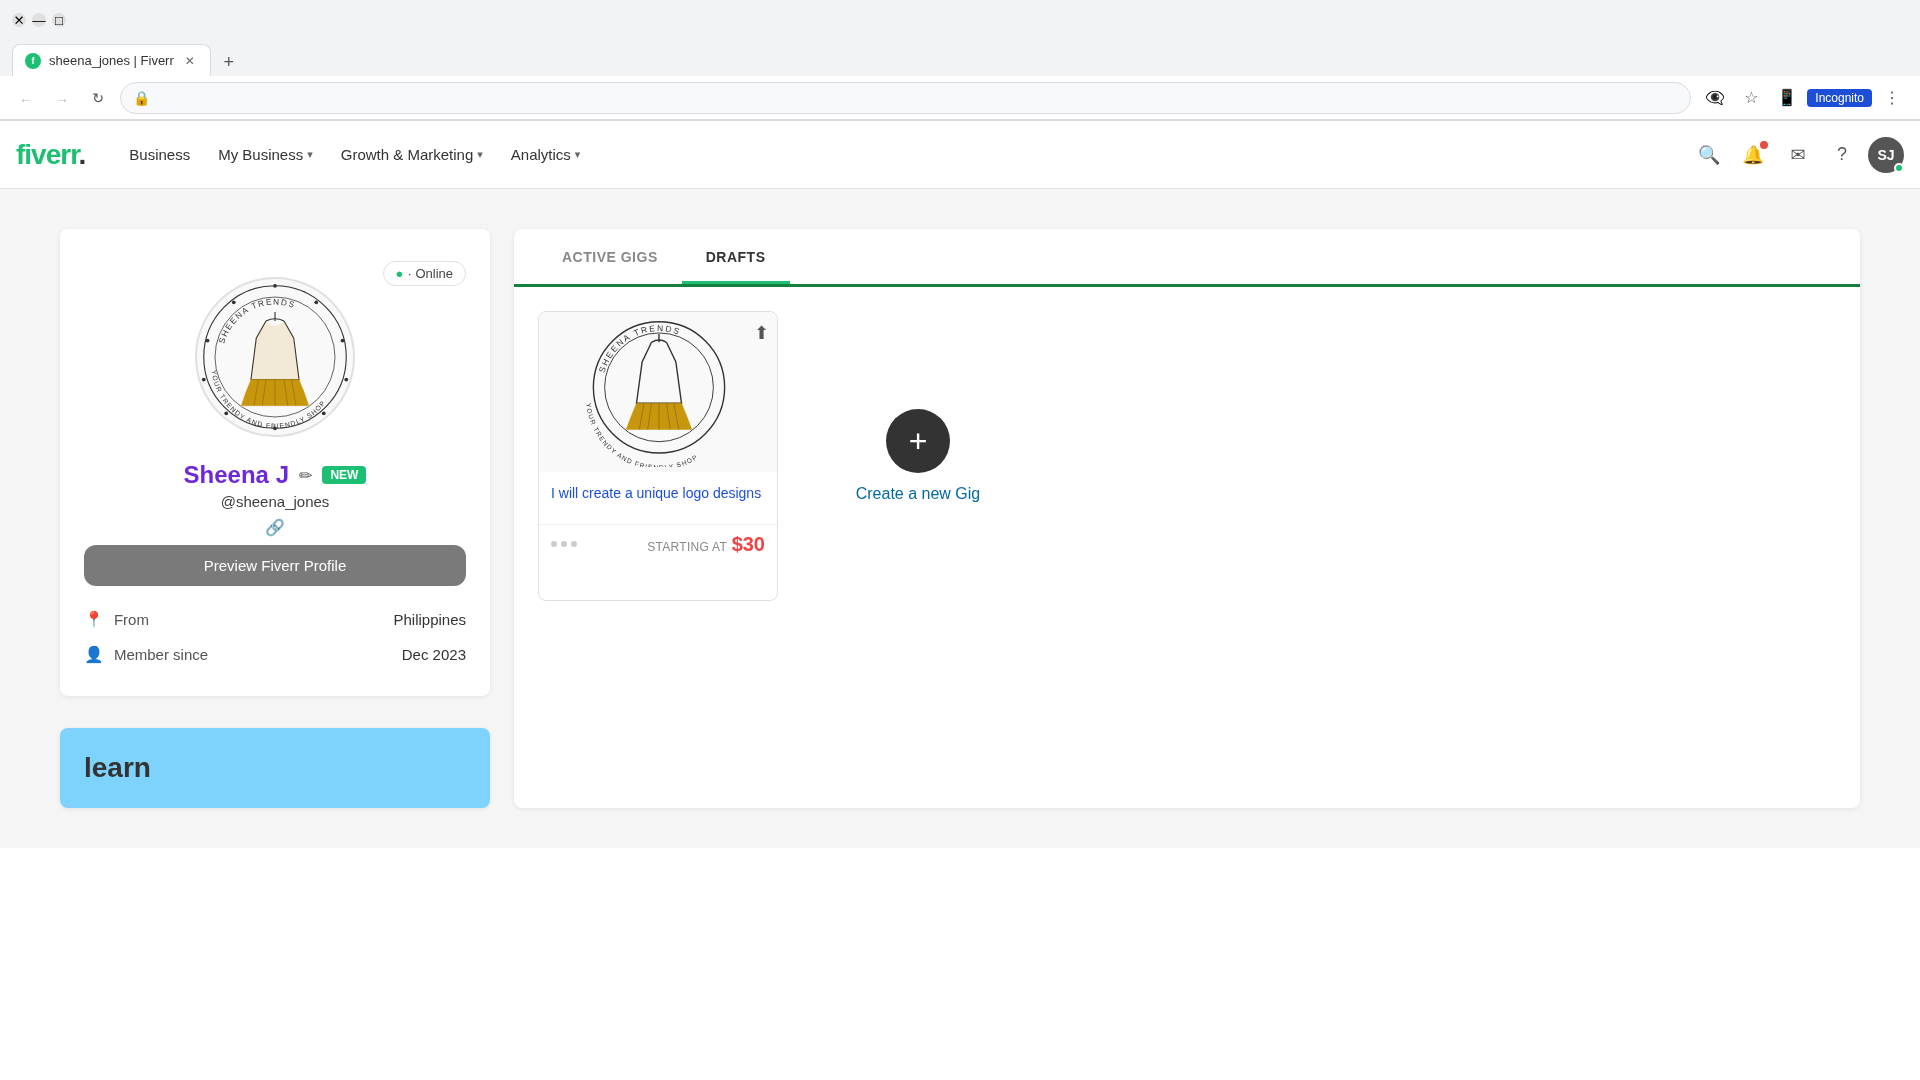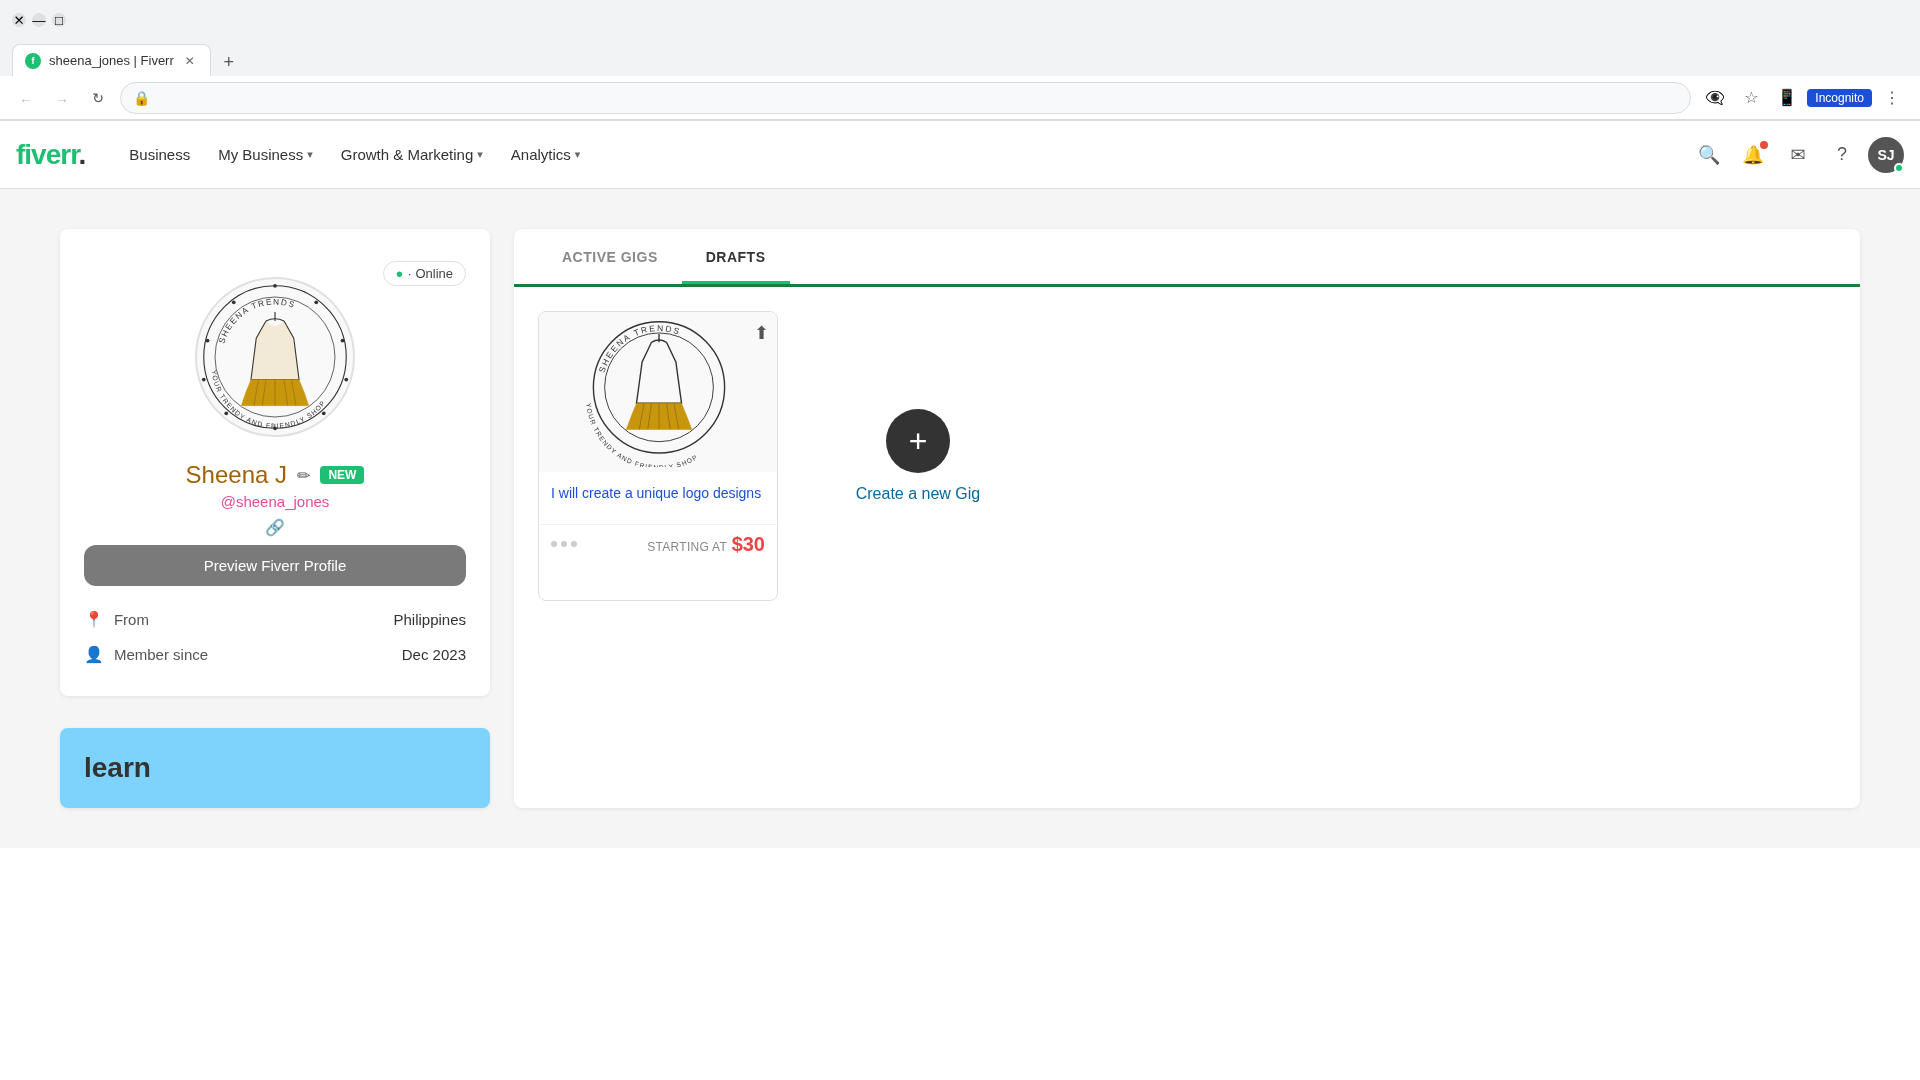--- a/index.html
+++ b/index.html
@@ -271,40 +271,40 @@
     .avatar-svg { width: 150px; height: 150px; }
 
     .profile-name-row {
       display: flex;
       align-items: center;
       gap: 10px;
       margin-top: 8px;
     }
     .profile-name {
       font-size: 24px;
-      font-weight: 400;
-      color: #a16207;
+      font-weight: 700;
+      color: #6d28d9;
     }
     .edit-icon {
       font-size: 16px;
       color: #555;
       cursor: pointer;
     }
     .new-badge {
       background: #1dbf73;
       color: #fff;
       font-size: 12px;
       font-weight: 700;
       padding: 2px 8px;
       border-radius: 4px;
       text-transform: uppercase;
     }
     .profile-username {
       font-size: 15px;
-      color: #ec4899;
+      color: #404040;
       margin-top: 4px;
     }
     .link-icon {
       font-size: 16px;
       color: #888;
       margin-top: 8px;
       cursor: pointer;
     }
     .preview-btn {
       width: 100%;

